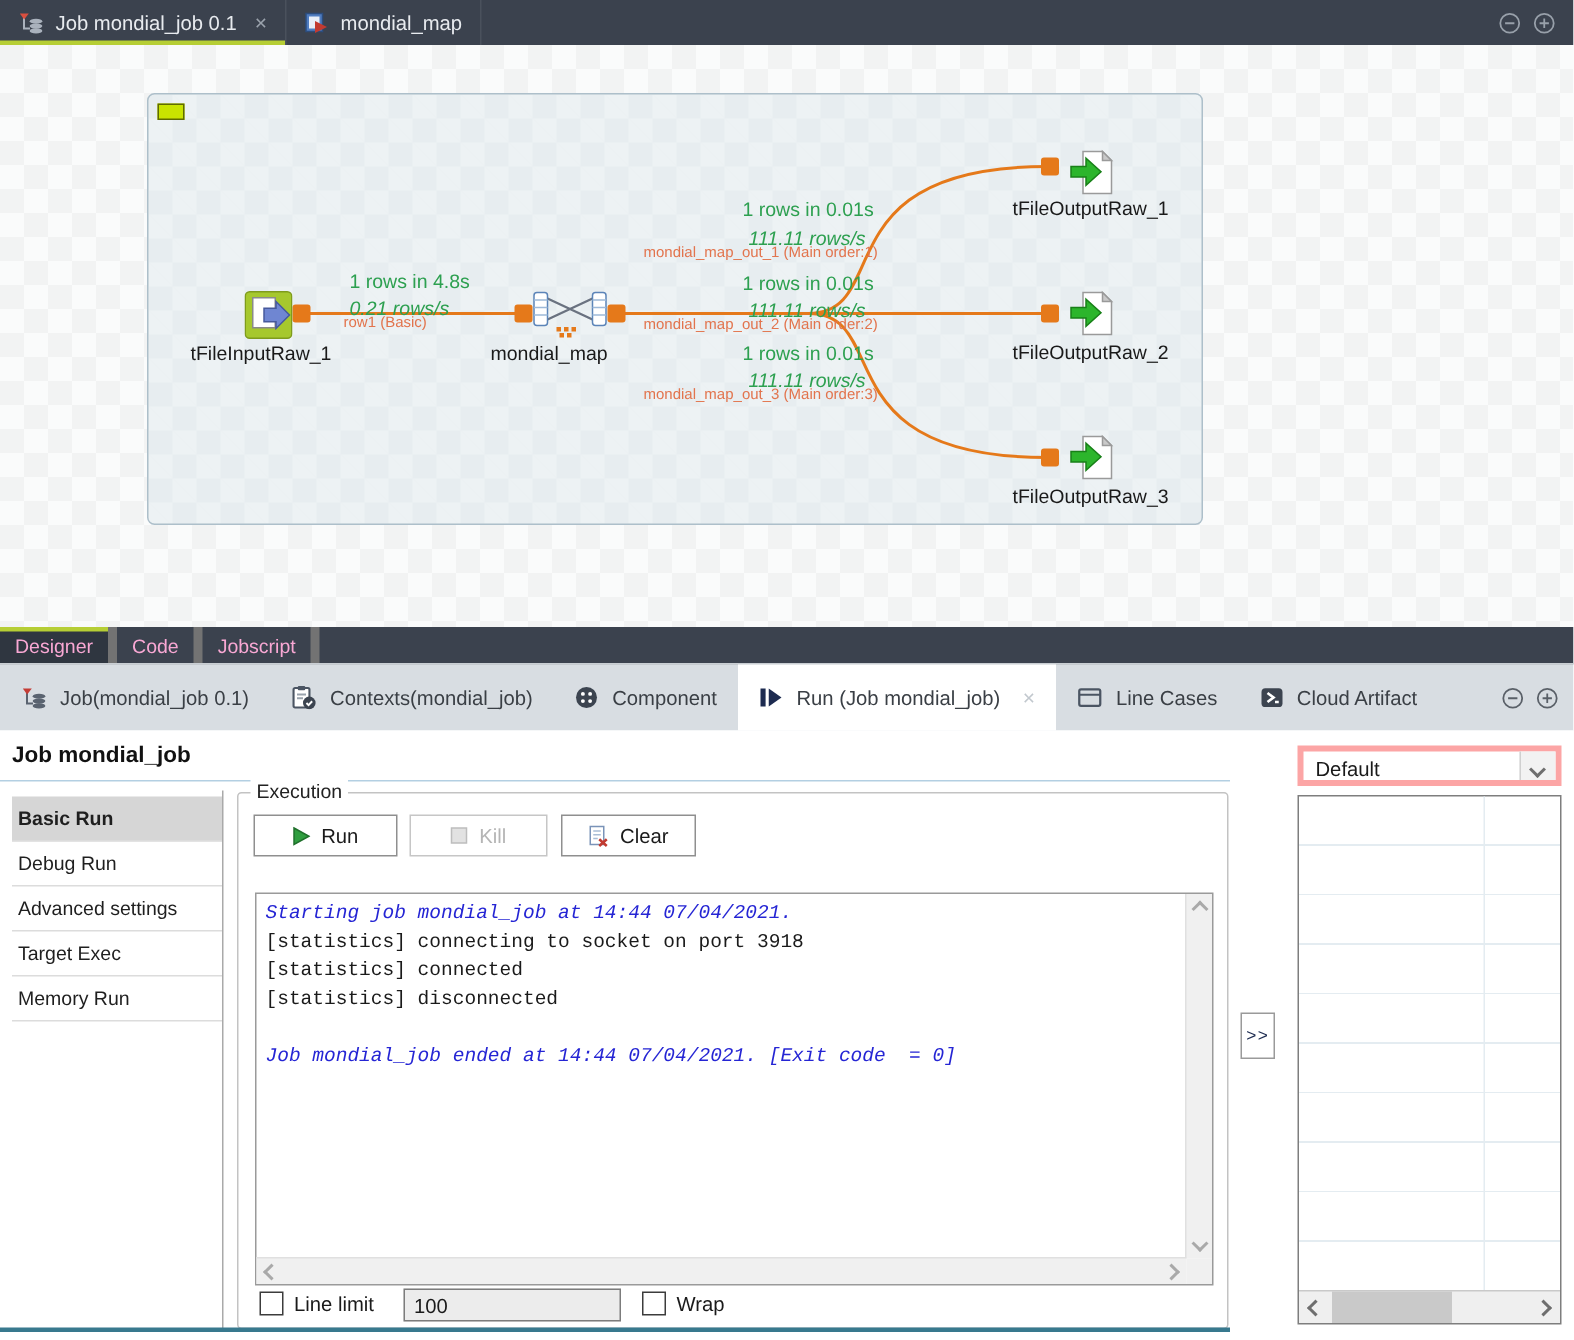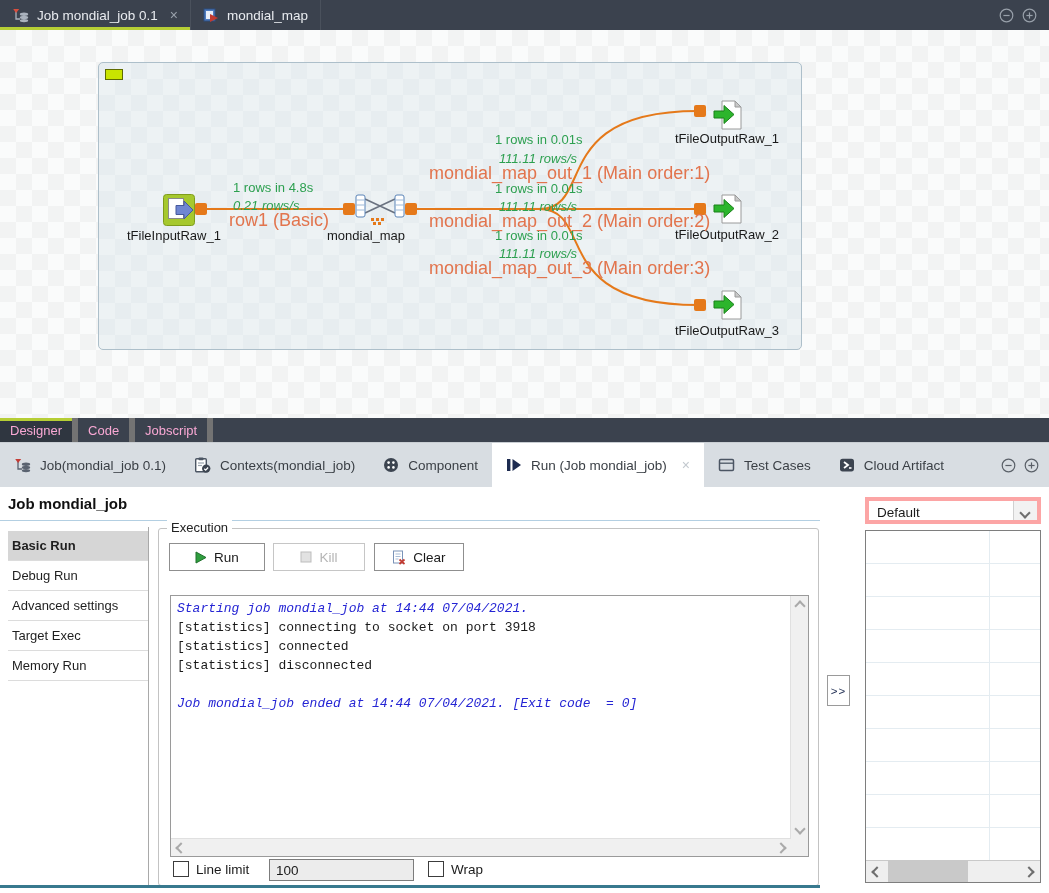--- a/index.html
+++ b/index.html
@@ -24,21 +24,21 @@
     background-color:#e7edf0;
     background-image:linear-gradient(45deg,#edf2f4 25%,transparent 25%,transparent 75%,#edf2f4 75%),
                      linear-gradient(45deg,#edf2f4 25%,transparent 25%,transparent 75%,#edf2f4 75%);
     background-size:32px 32px;background-position:0 0,16px 16px;}
   .note-marker{position:absolute;left:6px;top:6px;width:16px;height:9px;background:#c9e400;border:1px solid #5f6b00;}
   .wires{position:absolute;left:0;top:0;}
   .node{position:absolute;}
   .node-label{position:absolute;font-size:13px;color:#1a1a1a;white-space:nowrap;}
   .stat{position:absolute;font-size:13px;color:#2da050;white-space:nowrap;}
   .stat.rate{font-style:italic;}
-  .conn-label{position:absolute;font-size:18px;color:#e2744d;white-space:nowrap;}
+  .conn-label{position:absolute;font-size:10px;color:#e2744d;white-space:nowrap;}
   .input-box{width:32px;height:32px;}
 
   
   .viewbar{position:absolute;left:0;top:418px;width:1049px;height:24px;background:#3b424e;display:flex;border-bottom:1px solid #c9ced3;}
   .view-tab{display:flex;align-items:center;padding:0 10px;color:#f9a8d4;font-size:13px;border-right:6px solid #737373;position:relative;}
   .view-tab.active{background:#2f3640;}
   .view-tab.active:before{content:"";position:absolute;left:0;right:0;top:0;height:3px;background:#b6ce35;}
 
   
   .panelbar{position:absolute;left:0;top:443px;width:1049px;height:44px;background:#d8dde2;display:flex;align-items:stretch;}
@@ -303,21 +303,21 @@
       <span>Run (Job mondial_job)</span>
       <span class="p-close">×</span>
     </div>
     <div class="p-tab">
       <span>
         <svg width="17" height="16" viewBox="0 0 17 16">
           <rect x="1.5" y="2.5" width="14" height="11" rx="1.2" fill="none" stroke="#4b5563" stroke-width="1.5"></rect>
           <line x1="1.5" y1="6.2" x2="15.5" y2="6.2" stroke="#4b5563" stroke-width="1.3"></line>
         </svg>
       </span>
-      <span>Test Cases</span>
+      <span>Line Cases</span>
     </div>
     <div class="p-tab">
       <span>
         <svg width="16" height="16" viewBox="0 0 16 16">
           <rect x="1" y="1.8" width="14" height="12.6" rx="2.6" fill="#3c4450"></rect>
           <path d="M5,5 l4,3 -4,3" stroke="#fff" stroke-width="1.8" fill="none"></path>
           <line x1="10" y1="11" x2="12.5" y2="11" stroke="#fff" stroke-width="1.6"></line>
         </svg>
       </span>
       <span>Cloud Artifact</span>

